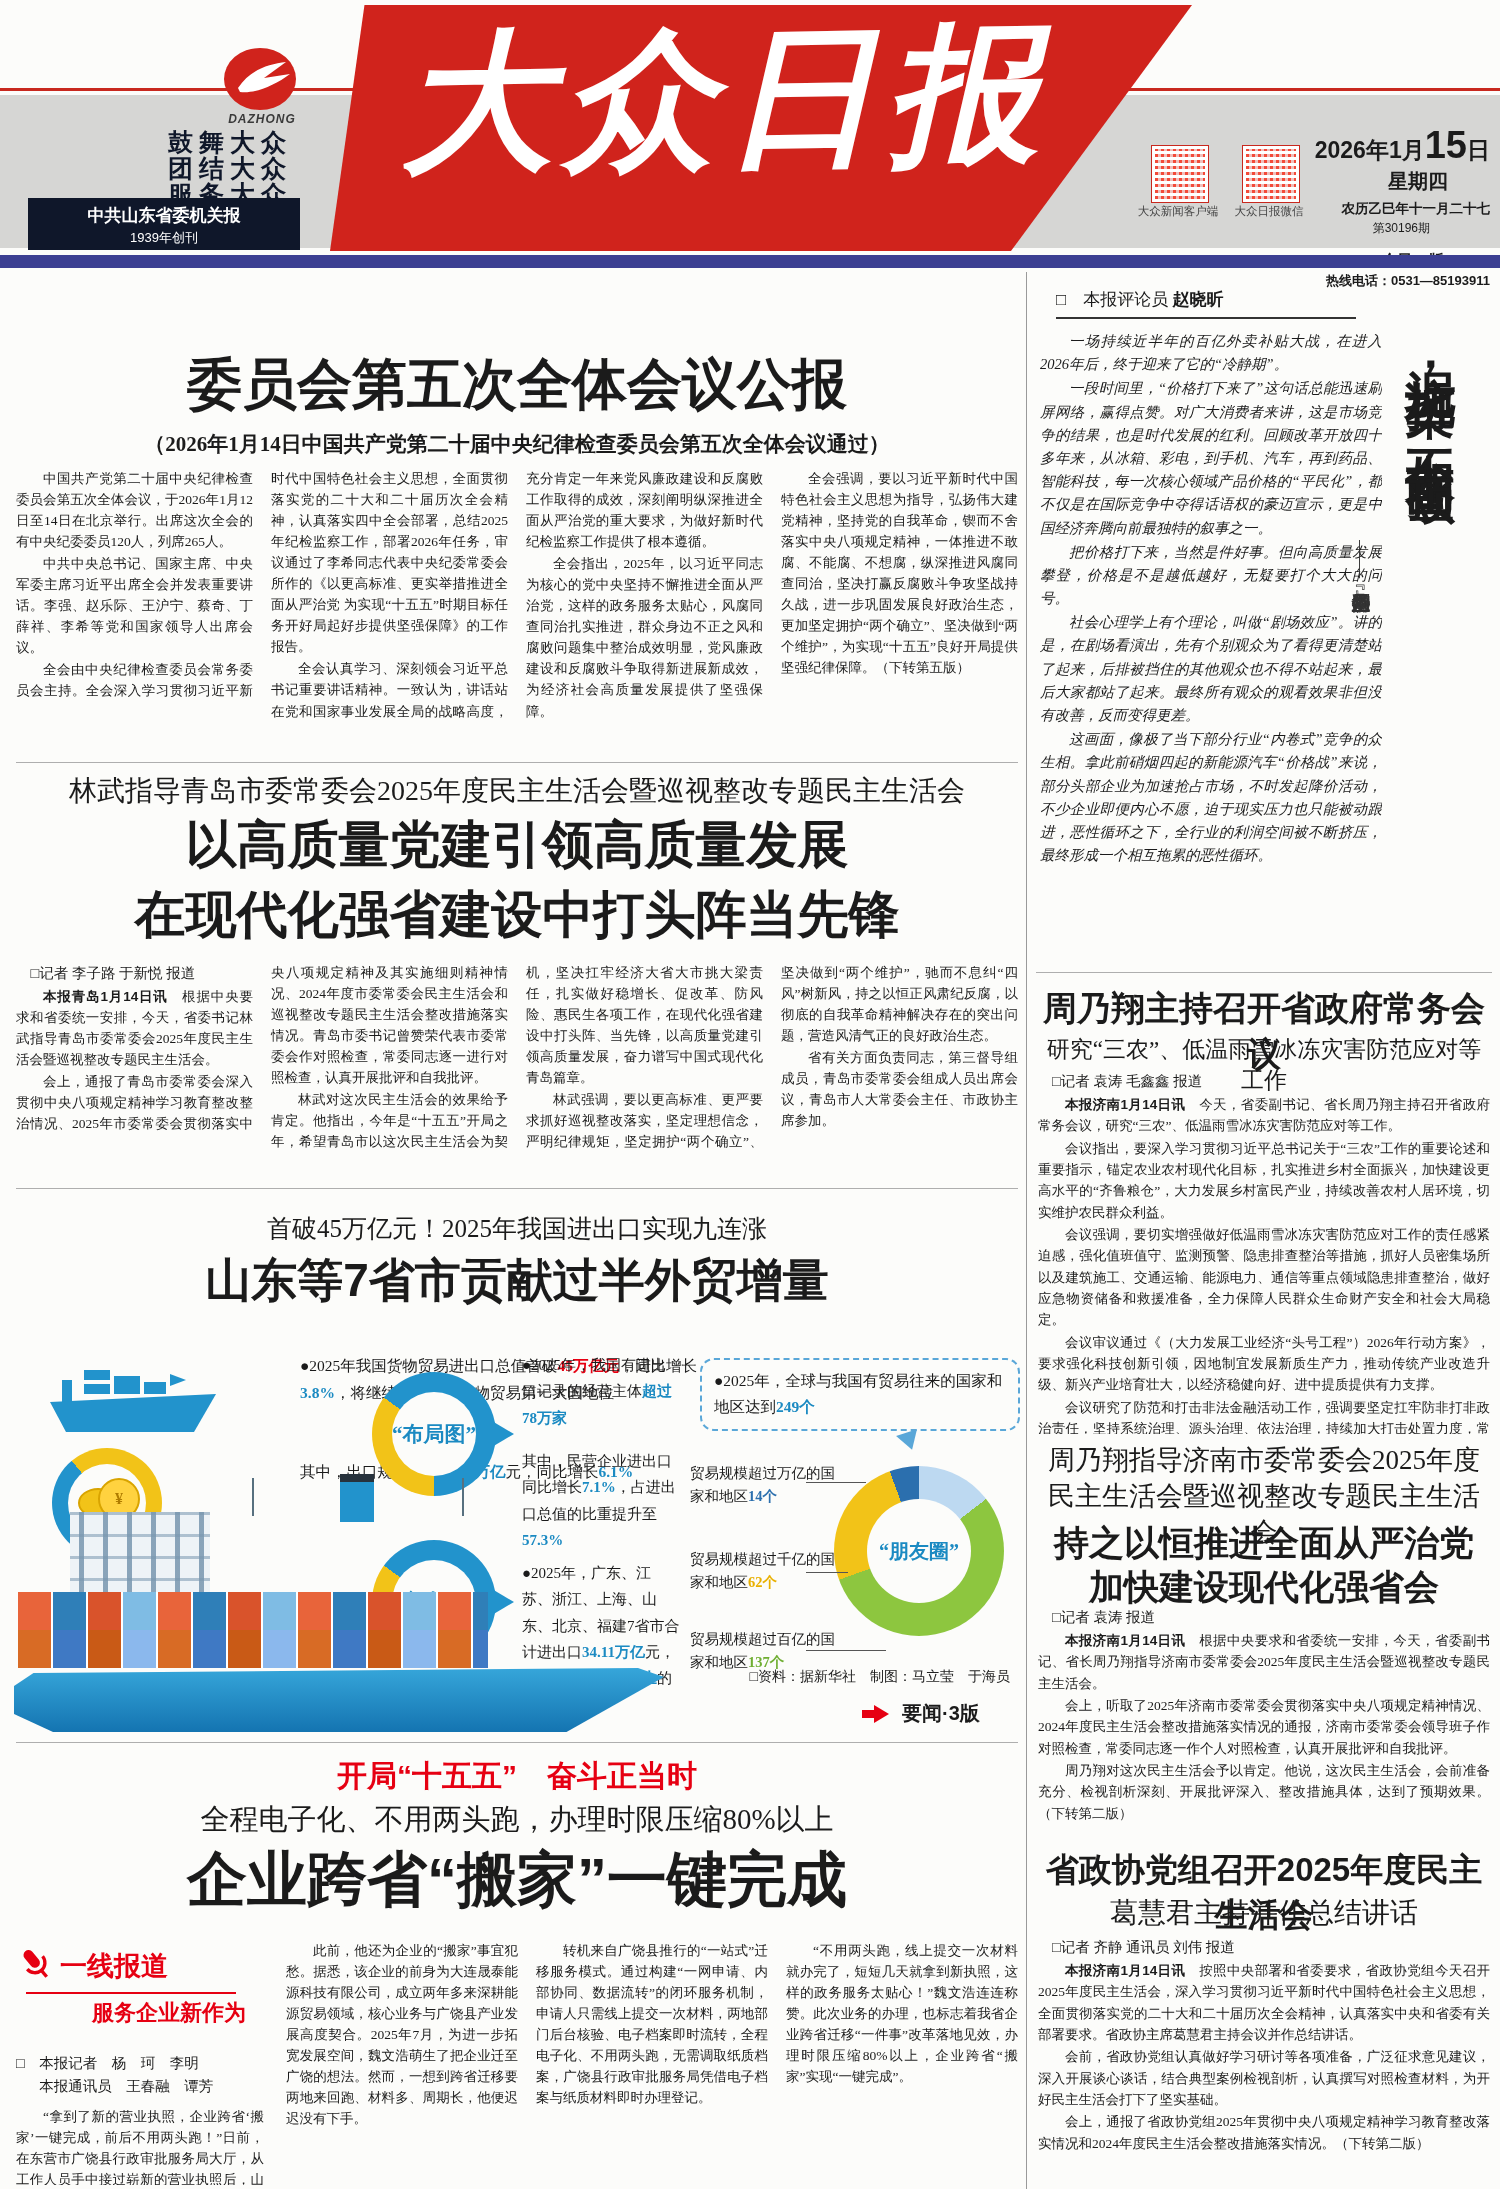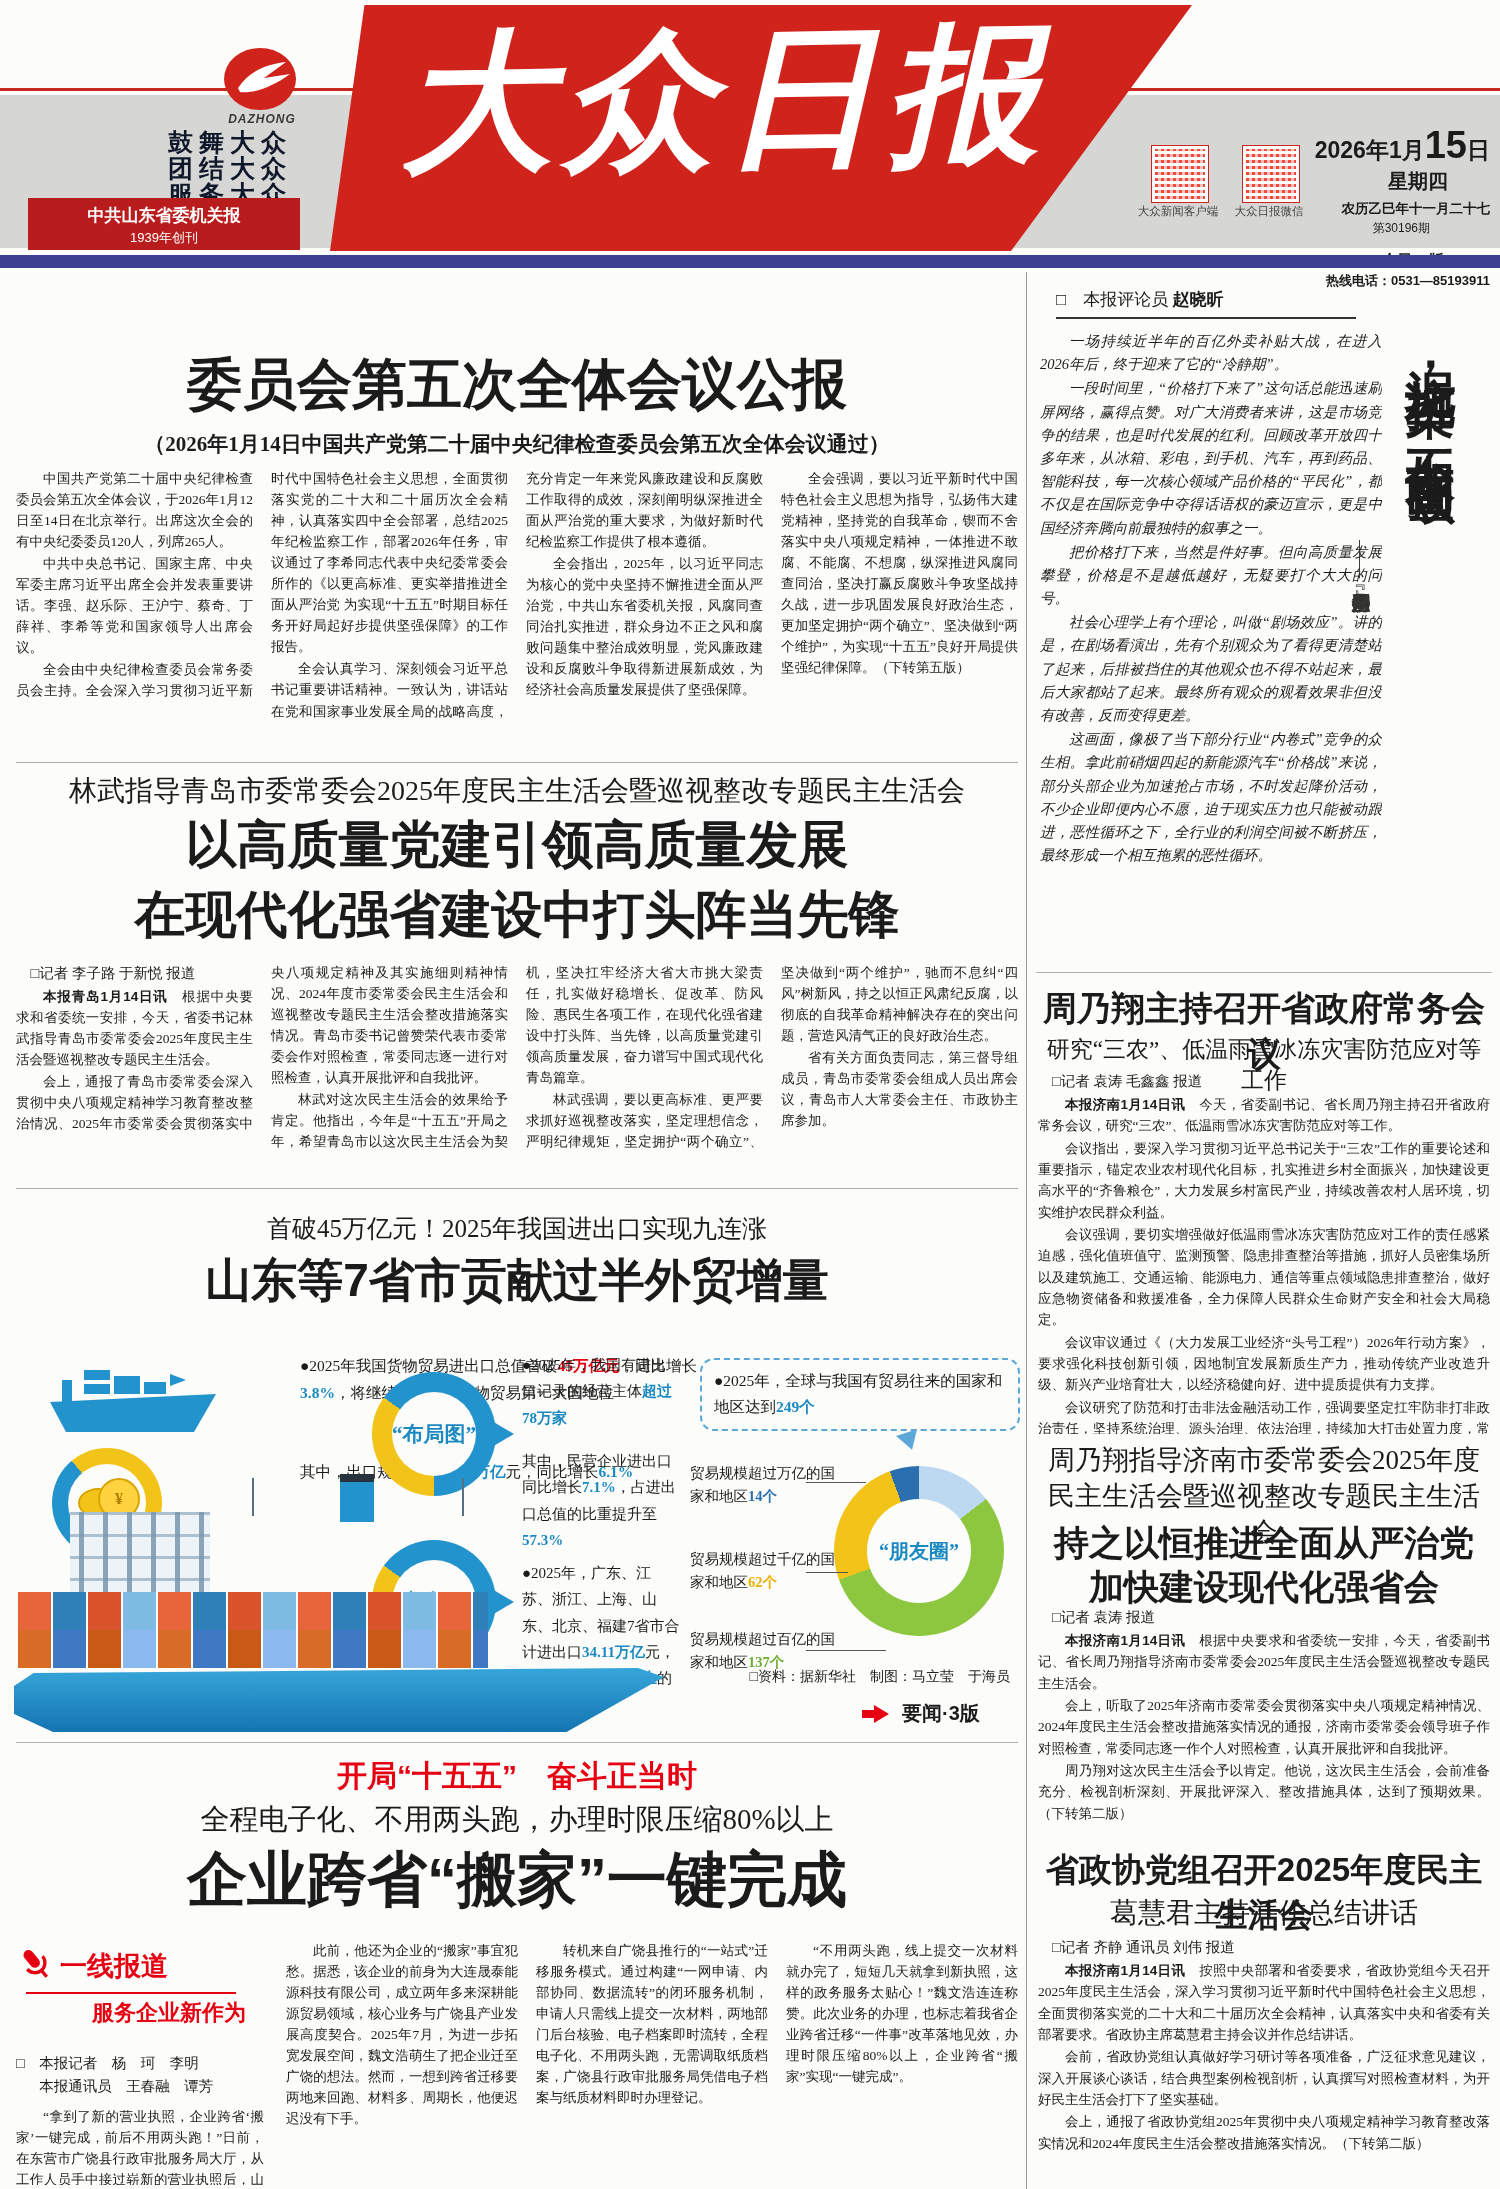--- a/index.html
+++ b/index.html
@@ -19,21 +19,21 @@
   
   .gray-band{left:0;top:95px;width:1500px;height:153px;background:#d6d6d4}
   .red-line{left:0;top:88px;width:1500px;height:3px;background:#c8281e}
   .masthead{left:330px;top:5px;width:862px;height:246px;background:#d0231c;
             clip-path:polygon(4% 0,100% 0,79% 100%,0 100%)}
   .masthead-title{position:absolute;left:70px;top:18px;width:760px;color:#fff;font-size:152px;
             font-weight:bold;font-style:italic;letter-spacing:10px;line-height:1;
             font-family:"Liberation Serif",serif;transform:rotate(-1deg)}
   .logo-circle{left:224px;top:48px;width:72px;height:62px;border-radius:50%;background:#d0231c}
   .slogan{left:168px;width:220px;color:#0f172a;font-weight:bold;font-size:25px;letter-spacing:6px}
-  .org-box{left:28px;top:198px;width:272px;height:52px;background:#b91c1c;color:#fff;text-align:center}
+  .org-box{left:28px;top:198px;width:272px;height:52px;background:#0f172a;color:#fff;text-align:center}
   .qr{width:50px;height:50px;background:
       repeating-linear-gradient(0deg,#c8281e 0 3px,#fff 3px 6px),
       repeating-linear-gradient(90deg,#c8281e 0 3px,rgba(255,255,255,.7) 3px 6px);
       background-blend-mode:screen;border:3px solid #fff;outline:1px solid #c8281e}
   .blue-bar{left:0;top:255px;width:1500px;height:13px;background:#3c3f92}
   .vline{left:1026px;top:272px;width:1px;height:1917px;background:#9a9a9a}
   .hline{height:1px;background:#aeaeae}
   
   .mh{left:16px;width:1002px;font-weight:900;font-family:"Liberation Sans",sans-serif}
   .body-cols{column-gap:18px;font-size:13.5px;line-height:1.56;overflow:hidden}
@@ -119,21 +119,21 @@
   <div class="abs blue-bar"></div>
   <div class="abs vline"></div>
 
   <div class="abs mh c" style="top:352px;font-size:55px;line-height:1.18">委员会第五次全体会议公报</div>
   <div class="abs c" style="left:16px;top:430px;width:1002px;font-size:21px;font-weight:bold">（2026年1月14日中国共产党第二十届中央纪律检查委员会第五次全体会议通过）</div>
   <div class="abs body-cols just" style="left:16px;top:468px;width:1002px;height:288px;column-count:4">
       <p class="para">中国共产党第二十届中央纪律检查委员会第五次全体会议，于2026年1月12日至14日在北京举行。出席这次全会的有中央纪委委员120人，列席265人。</p>
       <p class="para">中共中央总书记、国家主席、中央军委主席习近平出席全会并发表重要讲话。李强、赵乐际、王沪宁、蔡奇、丁薛祥、李希等党和国家领导人出席会议。</p>
       <p class="para">全会由中央纪律检查委员会常务委员会主持。全会深入学习贯彻习近平新时代中国特色社会主义思想，全面贯彻落实党的二十大和二十届历次全会精神，认真落实四中全会部署，总结2025年纪检监察工作，部署2026年任务，审议通过了李希同志代表中央纪委常委会所作的《以更高标准、更实举措推进全面从严治党 为实现“十五五”时期目标任务开好局起好步提供坚强保障》的工作报告。</p>
       <p class="para">全会认真学习、深刻领会习近平总书记重要讲话精神。一致认为，讲话站在党和国家事业发展全局的战略高度，充分肯定一年来党风廉政建设和反腐败工作取得的成效，深刻阐明纵深推进全面从严治党的重大要求，为做好新时代纪检监察工作提供了根本遵循。</p>
-      <p class="para">全会指出，2025年，以习近平同志为核心的党中央坚持不懈推进全面从严治党，中共山东省委机关报，风腐同查同治扎实推进，群众身边不正之风和腐败问题集中整治成效明显，党风廉政建设和反腐败斗争取得新进展新成效，为经济社会高质量发展提供了坚强保障。</p>
+      <p class="para">全会指出，2025年，以习近平同志为核心的党中央坚持不懈推进全面从严治党，这样的政务服务太贴心，风腐同查同治扎实推进，群众身边不正之风和腐败问题集中整治成效明显，党风廉政建设和反腐败斗争取得新进展新成效，为经济社会高质量发展提供了坚强保障。</p>
       <p class="para">全会强调，要以习近平新时代中国特色社会主义思想为指导，弘扬伟大建党精神，坚持党的自我革命，锲而不舍落实中央八项规定精神，一体推进不敢腐、不能腐、不想腐，纵深推进风腐同查同治，坚决打赢反腐败斗争攻坚战持久战，进一步巩固发展良好政治生态，更加坚定拥护“两个确立”、坚决做到“两个维护”，为实现“十五五”良好开局提供坚强纪律保障。（下转第五版）</p>
     </div>
 
   <div class="abs hline" style="left:16px;top:762px;width:1002px"></div>
 
   <div class="abs c kicker-serif" style="left:16px;top:772px;width:1002px;font-size:28px">林武指导青岛市委常委会2025年度民主生活会暨巡视整改专题民主生活会</div>
   <div class="abs mh c" style="top:812px;font-size:51px;line-height:1.3">以高质量党建引领高质量发展</div>
   <div class="abs mh c" style="top:882px;font-size:51px;line-height:1.3">在现代化强省建设中打头阵当先锋</div>
   <div class="abs body-cols just" style="left:16px;top:962px;width:1002px;height:208px;column-count:4">
     <p class="para byline" style="text-indent:1em">□记者 李子路 于新悦 报道</p>

